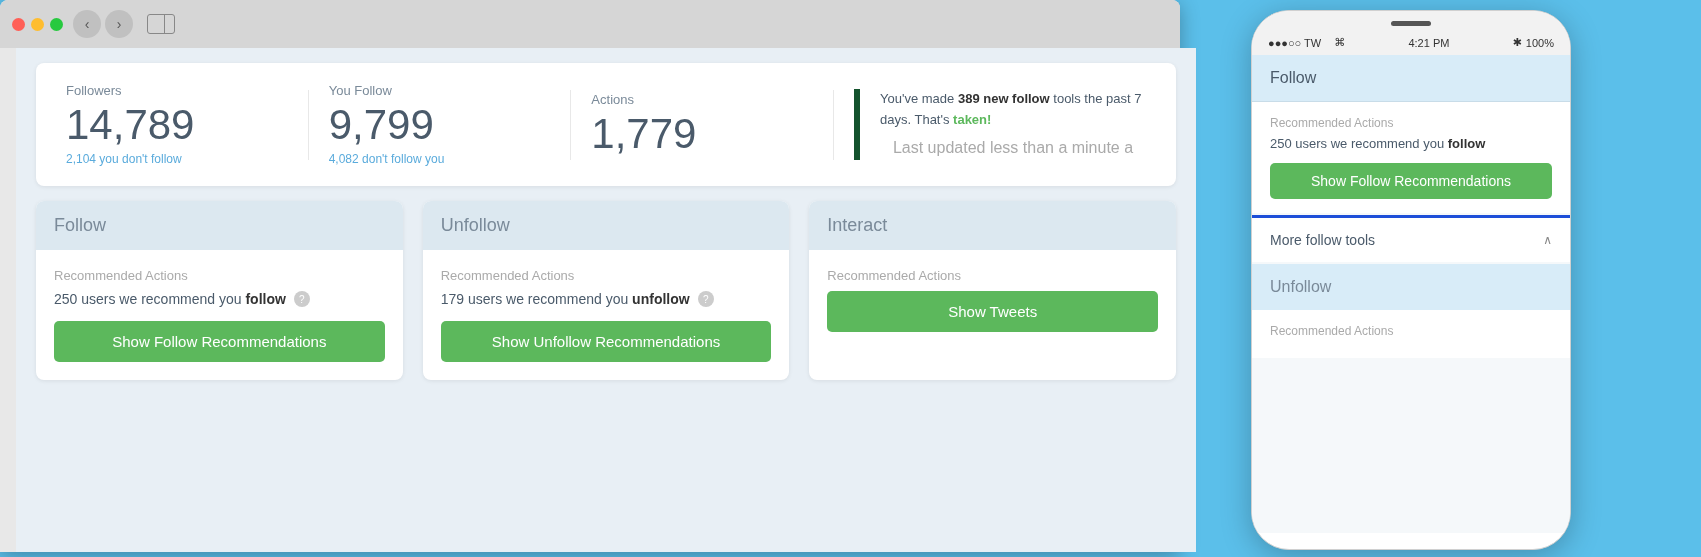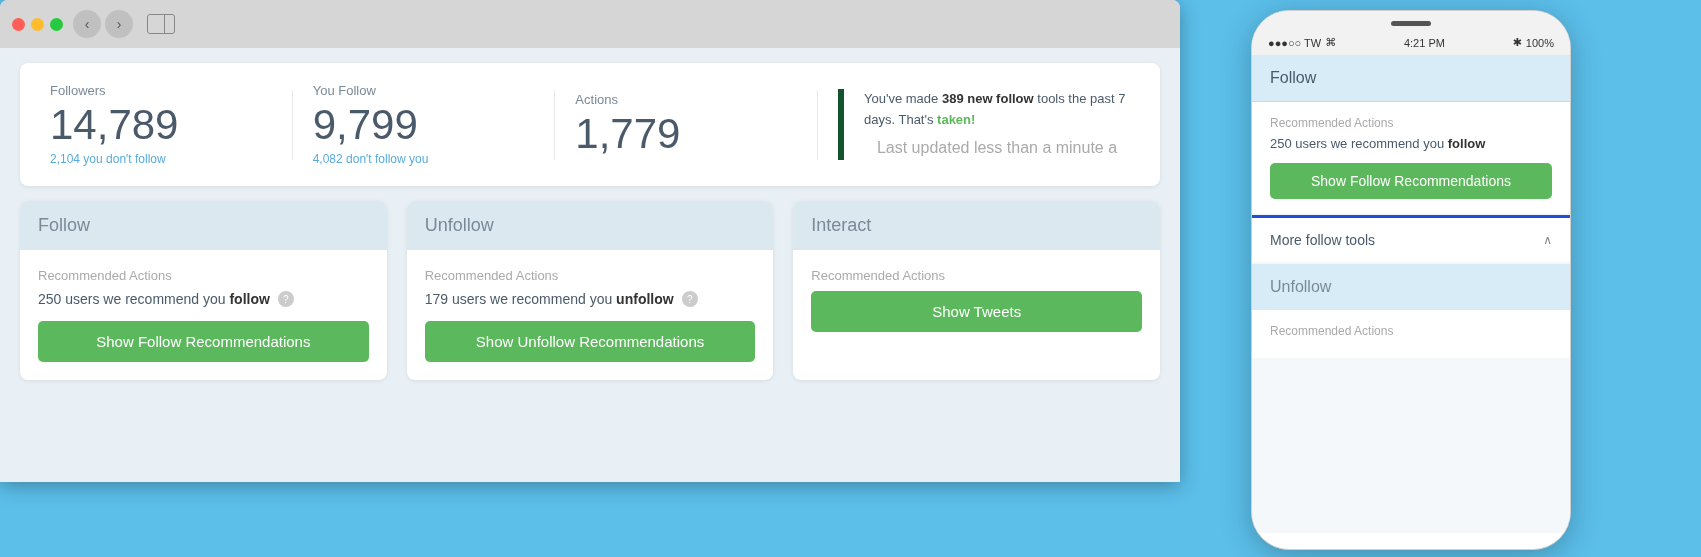--- a/index.html
+++ b/index.html
@@ -88,22 +88,23 @@
     .refresh-icon {
       color: #888;
       font-size: 14px;
       cursor: pointer;
     }
 
     
     .browser-content {
       background: #e8eff5;
       width: 1180px;
-      height: 434px;
+      height: 504px;
       overflow: hidden;
+      margin-left: 16px;
     }
 
     
     .stats-bar {
       background: white;
       display: flex;
       align-items: center;
       padding: 20px 30px;
       margin: 15px 20px;
       border-radius: 8px;
@@ -240,21 +241,21 @@
       background: #f2f2f2;
       display: flex;
       align-items: center;
       justify-content: space-between;
       padding: 6px 16px;
       font-size: 11px;
       color: #333;
     }
     .phone-status-left {
       display: flex;
-      gap: 4px;
+      gap: 13px;
       align-items: center;
       font-size: 11px;
     }
     .phone-status-right {
       display: flex;
       gap: 4px;
       align-items: center;
       font-size: 11px;
     }
     .phone-content {

